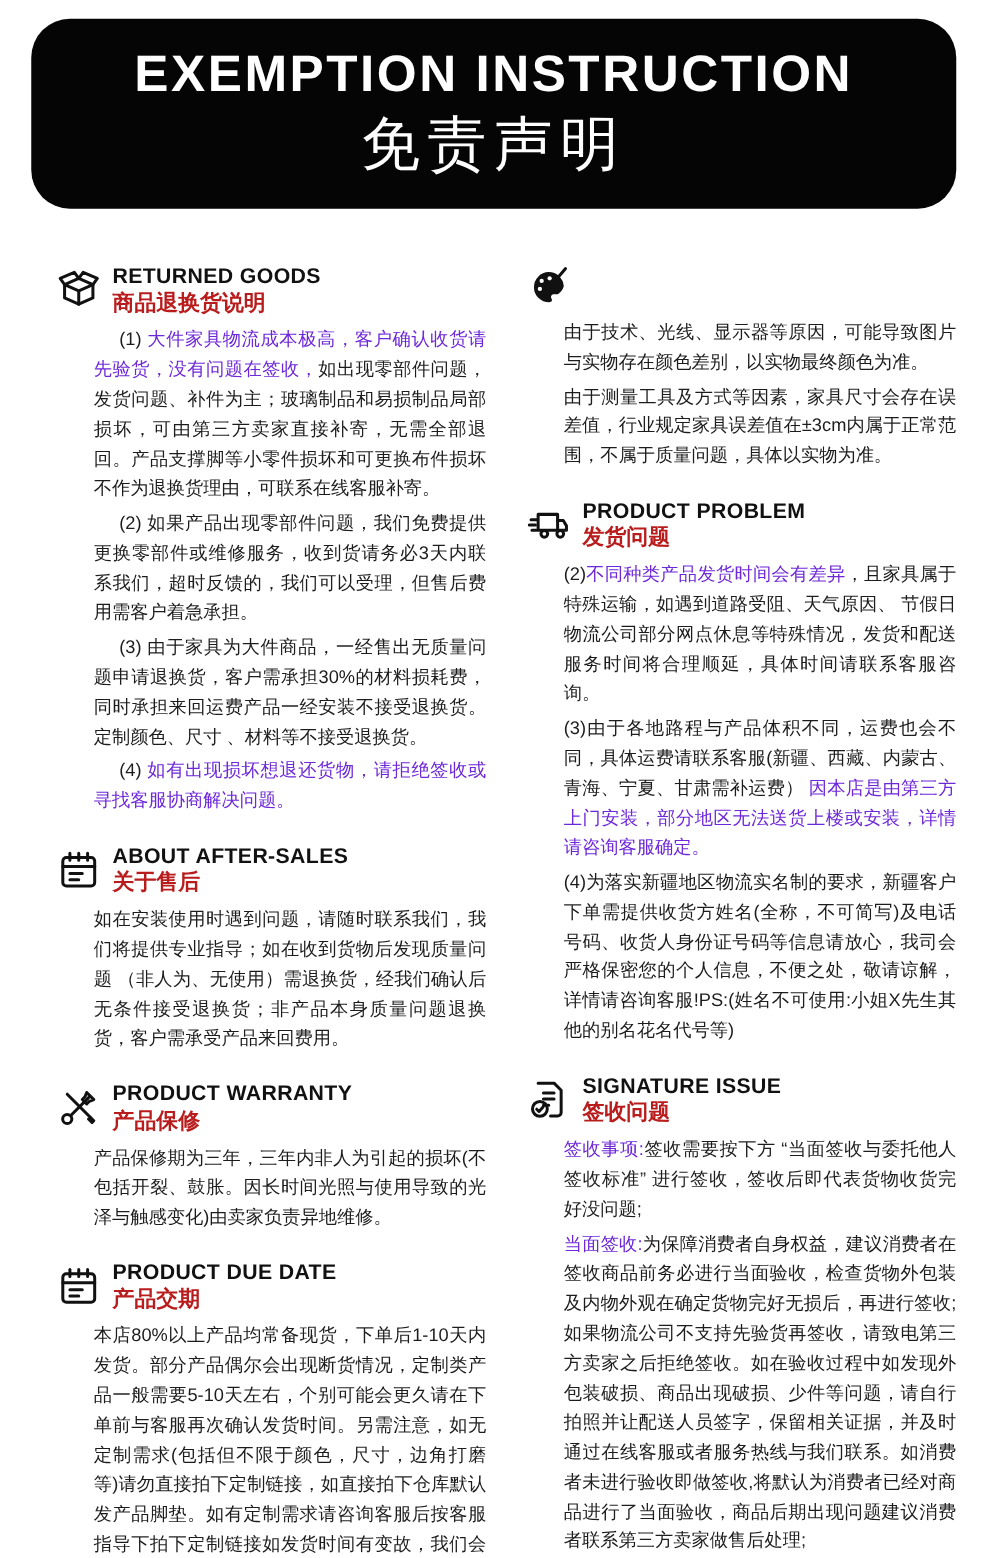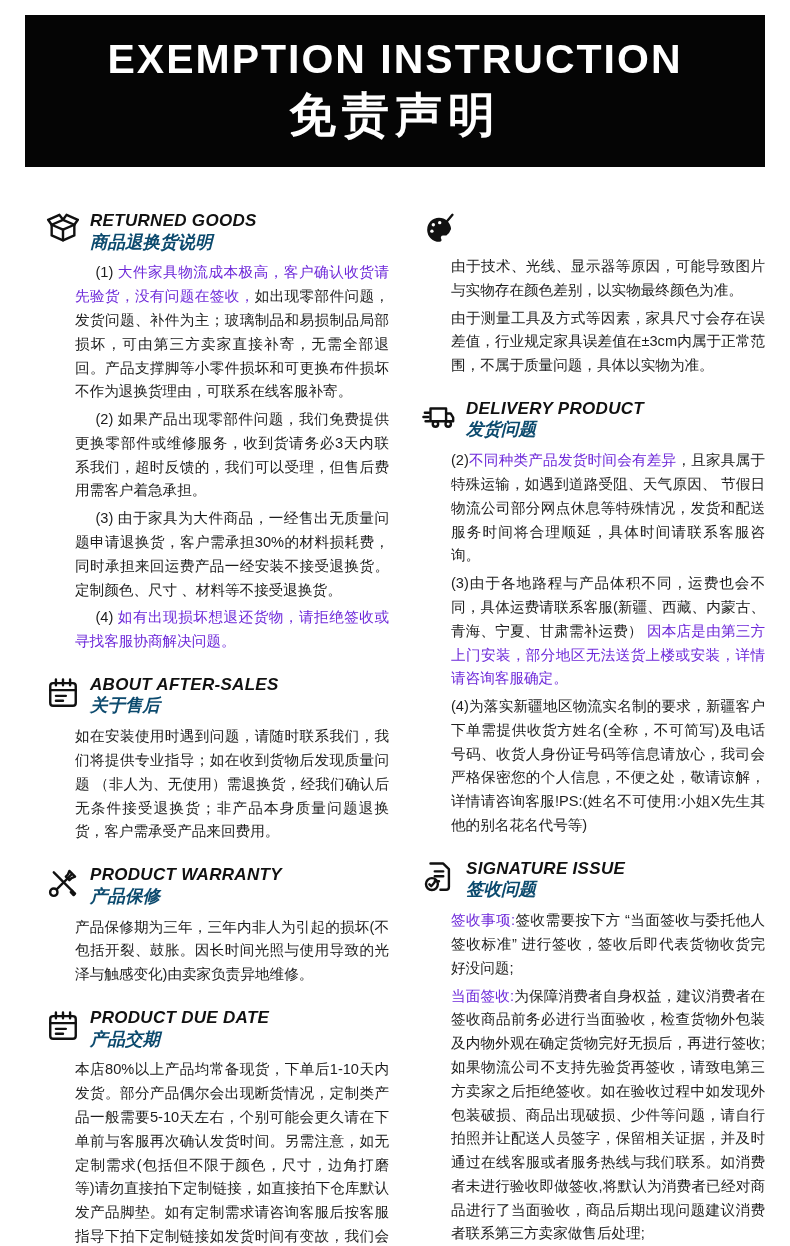--- a/index.html
+++ b/index.html
@@ -5,41 +5,41 @@
   html,body{margin:0;padding:0;}
   body{
     width:790px;height:1246px;background:#ffffff;
     font-family:"Liberation Sans","DejaVu Sans",sans-serif;
     color:#1c1c1c;position:relative;overflow:hidden;
   }
   .page{width:790px;height:1246px;background:#ffffff;}
   
   .banner{
     margin:15px 25px 0 25px;height:152px;background:#050505;
-    display:flex;flex-direction:column;align-items:center;justify-content:center;
+    display:flex;flex-direction:column;align-items:center;justify-content:center;border-radius:31px;
   }
   .banner .en{
     color:#fff;font-size:41px;font-weight:bold;letter-spacing:2px;line-height:1.1;
   }
   .banner .zh{
-    color:#fff;font-size:47px;font-weight:bold;letter-spacing:6px;line-height:1.25;margin-top:4px;
+    color:#fff;font-size:47px;font-weight:normal;letter-spacing:6px;line-height:1.25;margin-top:4px;
   }
   
   .content{
     display:flex;gap:32px;padding:44px 25px 0 45px;box-sizing:border-box;
   }
   .col{width:344px;flex:0 0 344px;}
   
   .section{margin-bottom:21px;}
-  .sec-head{display:flex;align-items:flex-start;gap:9px;margin-bottom:8px;font-style:italic;}
+  .sec-head{display:flex;align-items:center;gap:9px;margin-bottom:8px;}
   .sec-icon{width:36px;height:36px;flex:0 0 36px;display:flex;align-items:center;justify-content:center;}
   .sec-icon svg{width:34px;height:34px;}
   .sec-titles{display:flex;flex-direction:column;}
   .sec-titles .en{font-size:17px;font-weight:bold;color:#111;letter-spacing:.3px;line-height:1.15;}
-  .sec-titles .zh{font-size:17.5px;font-weight:bold;color:#0c4a6e;line-height:1.25;margin-top:1px;}
+  .sec-titles .zh{font-size:17.5px;font-weight:bold;color:#b91c1c;line-height:1.25;margin-top:1px;}
   .sec-body{margin-left:30px;}
   .sec-body p{
     margin:0 0 4px 0;font-size:14.6px;line-height:1.63;text-align:justify;
     color:#1c1c1c;word-break:break-all;
   }
   .sec-body p.indent{text-indent:1.4em;}
   .run-red{color:#6d28d9;margin-top:21px;}
   .run-text{color:#1c1c1c;}
 </style>
 </head>
@@ -156,21 +156,21 @@
             <span class="sec-icon">
               <svg viewBox="0 0 24 24">
                 <rect fill="none" stroke="#111" stroke-width="1.7" stroke-linecap="round" stroke-linejoin="round" x="6" y="6" width="11" height="9"></rect>
                 <path fill="none" stroke="#111" stroke-width="1.7" stroke-linecap="round" stroke-linejoin="round" d="M17 9.5h3.2L22 12.5V15h-5"></path>
                 <circle fill="none" stroke="#111" stroke-width="1.7" stroke-linecap="round" stroke-linejoin="round" cx="9.5" cy="17" r="1.9"></circle>
                 <circle fill="none" stroke="#111" stroke-width="1.7" stroke-linecap="round" stroke-linejoin="round" cx="18.5" cy="17" r="1.9"></circle>
                 <path fill="none" stroke="#111" stroke-width="1.7" stroke-linecap="round" stroke-linejoin="round" d="M2 9h3M1 12h3.5M2.5 15h2.5"></path>
               </svg>
             </span>
             <div class="sec-titles">
-              <div class="en">DELIVERY PRODUCT</div>
+              <div class="en">PRODUCT PROBLEM</div>
               <div class="zh">发货问题</div>
             </div>
           </div>
           <div class="sec-body">
             <p><span class="run-text">(2)</span><span class="run-red">不同种类产品发货时间会有差异</span><span class="run-text">，且家具属于特殊运输，如遇到道路受阻、天气原因、 节假日物流公司部分网点休息等特殊情况，发货和配送服务时间将合理顺延，具体时间请联系客服咨询。</span></p>
             <p><span class="run-text">(3)由于各地路程与产品体积不同，运费也会不同，具体运费请联系客服(新疆、西藏、内蒙古、青海、宁夏、甘肃需补运费） </span><span class="run-red">因本店是由第三方上门安装，部分地区无法送货上楼或安装，详情请咨询客服确定。</span></p>
             <p><span class="run-text">(4)为落实新疆地区物流实名制的要求，新疆客户下单需提供收货方姓名(全称，不可简写)及电话号码、收货人身份证号码等信息请放心，我司会严格保密您的个人信息，不便之处，敬请谅解，详情请咨询客服!PS:(姓名不可使用:小姐X先生其他的别名花名代号等)</span></p>
           </div>
         </div>
         <div class="section">

